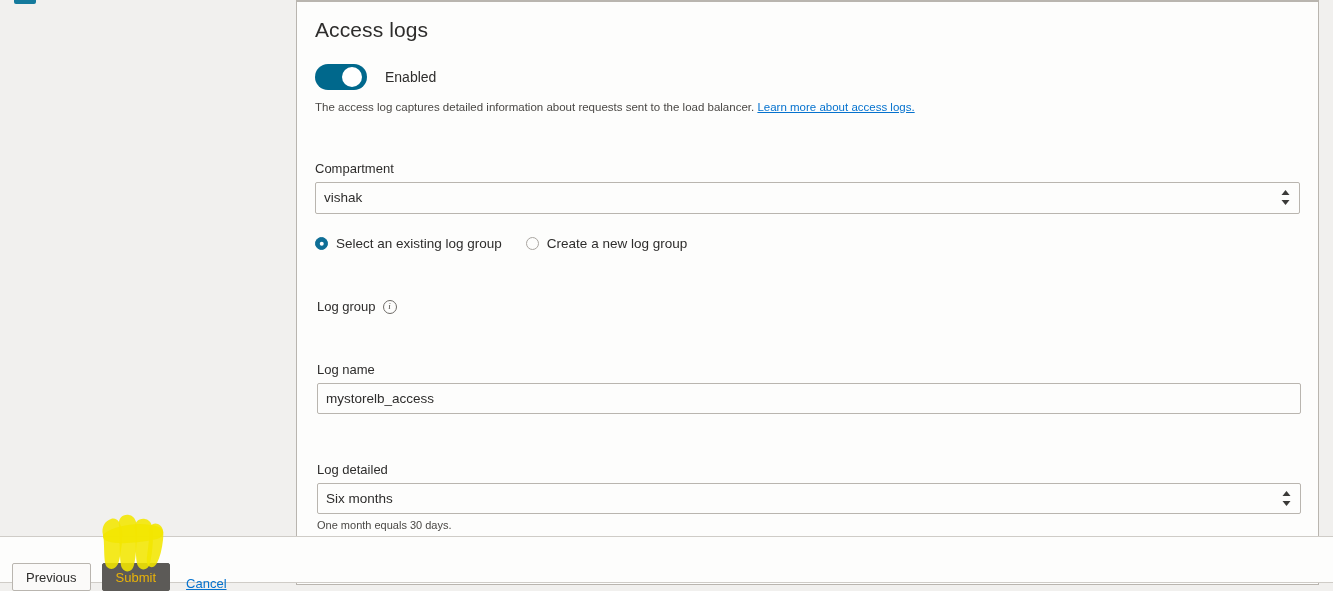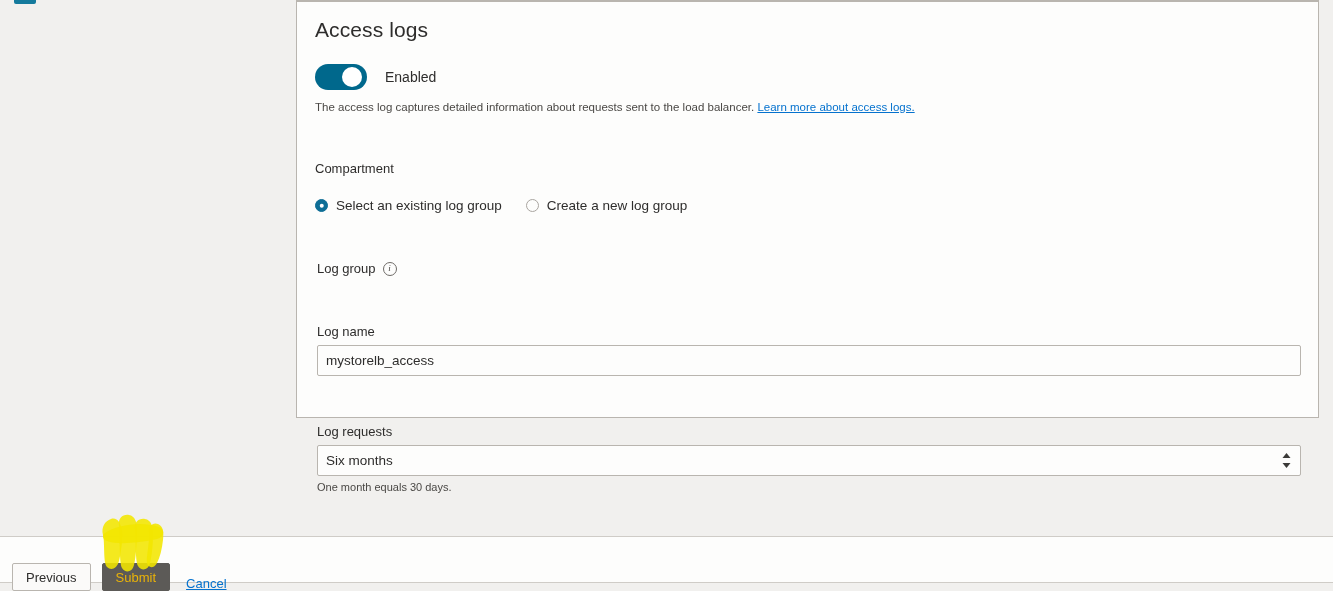--- a/index.html
+++ b/index.html
@@ -25,21 +25,21 @@
     left: 14px; top: 0px;
     width: 22px; height: 4px;
     background: #147a9c;
     border-radius: 0 0 2px 2px;
   }
 
   
   .card {
     position: absolute;
     left: 296px; top: -1px;
-    width: 1023px; height: 419px;
+    width: 1023px; height: 586px;
     background: #fdfdfc;
     border: 1px solid #b9b5af;
     border-top: 3px solid #b9b5af;
   }
 
   .card-inner {
     position: absolute;
     left: 0; top: 0; right: 0; bottom: 0;
     padding: 16px 18px 0 18px;
   }
@@ -276,20 +276,31 @@
 
       <div class="helper-line">
         <span>The access log captures detailed information about requests sent to the load balancer.</span>
         <a class="link">Learn more about access logs.</a>
       </div>
 
       <div class="block-compartment">
         <div class="field-label">
           <span>Compartment</span>
         </div>
+        <div class="control">
+          <span class="value">vishak</span>
+          <span class="spinner">
+            <svg width="11" height="7" viewBox="0 0 11 7">
+                <path d="M5.5 0.5 L9.5 5.5 L1.5 5.5 Z" fill="currentColor"></path>
+              </svg>
+            <svg width="11" height="7" viewBox="0 0 11 7">
+                <path d="M5.5 5.5 L1.5 0.5 L9.5 0.5 Z" fill="currentColor"></path>
+              </svg>
+          </span>
+        </div>
       </div>
 
       <div class="radio-row">
         <label class="radio-opt">
           <span class="radio checked"></span>
           <span>Select an existing log group</span>
         </label>
         <label class="radio-opt">
           <span class="radio"></span>
           <span>Create a new log group</span>
@@ -307,21 +318,21 @@
         <div class="field-label">
           <span>Log name</span>
         </div>
         <div class="control text">
           <span class="value">mystorelb_access</span>
         </div>
       </div>
 
       <div class="narrow block-indent gap-26">
         <div class="field-label">
-          <span>Log requests</span>
+          <span>Log detailed</span>
         </div>
         <div class="control">
           <span class="value">Six months</span>
           <span class="spinner">
             <svg width="11" height="7" viewBox="0 0 11 7">
                 <path d="M5.5 0.5 L9.5 5.5 L1.5 5.5 Z" fill="currentColor"></path>
               </svg>
             <svg width="11" height="7" viewBox="0 0 11 7">
                 <path d="M5.5 5.5 L1.5 0.5 L9.5 0.5 Z" fill="currentColor"></path>
               </svg>

